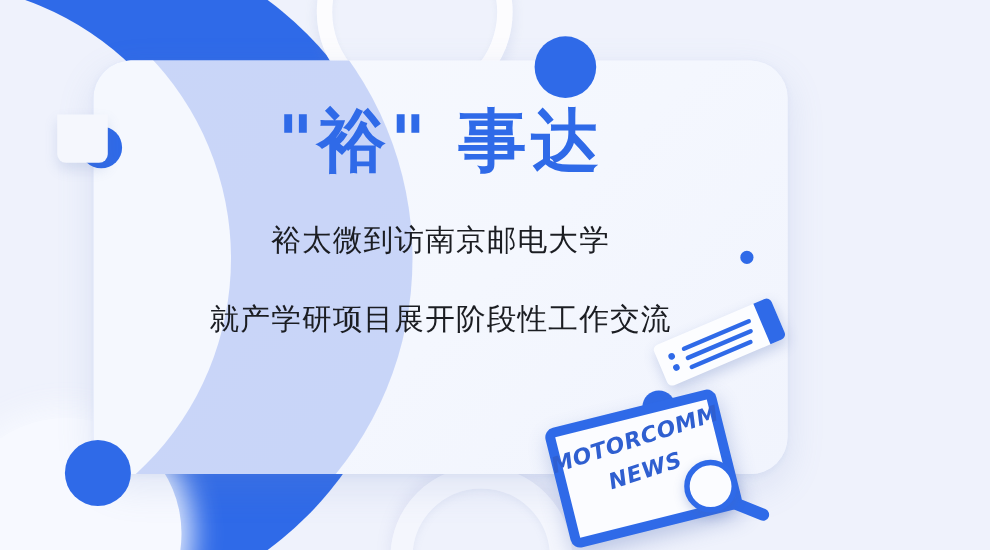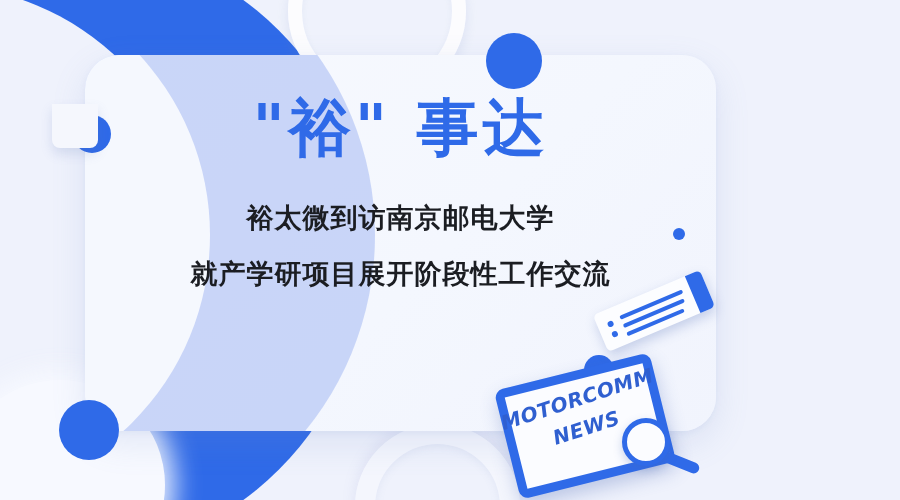--- a/index.html
+++ b/index.html
@@ -143,27 +143,27 @@
     font-weight: 700;
     letter-spacing: 4px;
     color: #2f6ae8;
     line-height: 1.05;
     white-space: nowrap;
   }
   .subtitle {
     margin: 0;
     font-family: "DejaVu Sans", "Liberation Sans", sans-serif;
     font-size: 27px;
-    font-weight: 700;
+    font-weight: 400;
     color: #1b1d22;
     letter-spacing: 1px;
     white-space: nowrap;
   }
   .sub-1 { margin-top: 40px; }
-  .sub-2 { margin-top: 20px; }
+  .sub-2 { margin-top: 36px; }
 
   
   .doc-card {
     position: absolute;
     left: 596px;
     top: 291px;
     width: 116px;
     height: 40px;
     transform: rotate(-23deg);
     z-index: 7;

